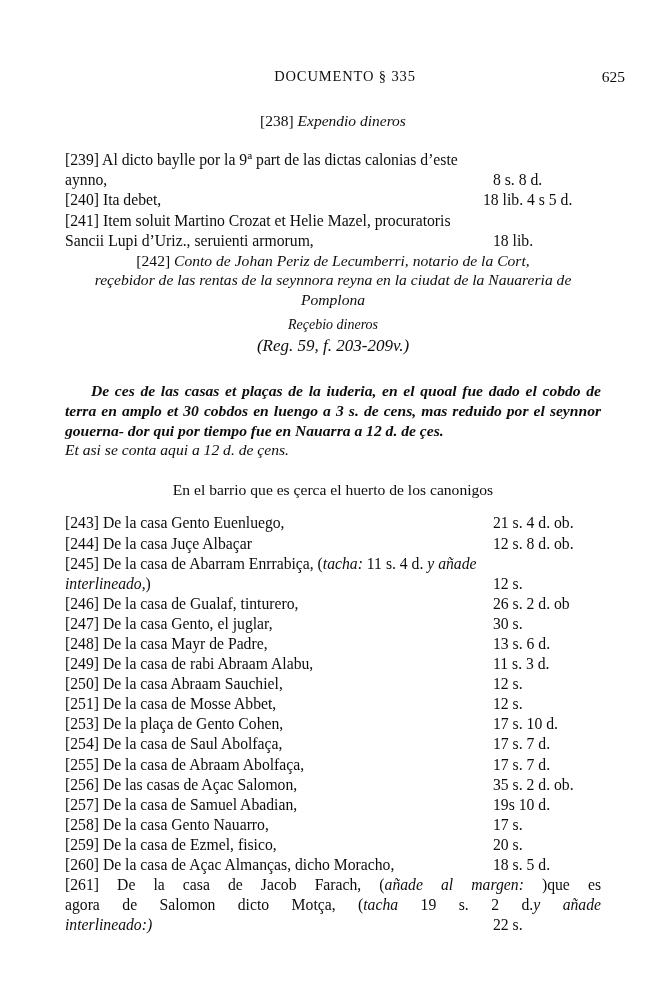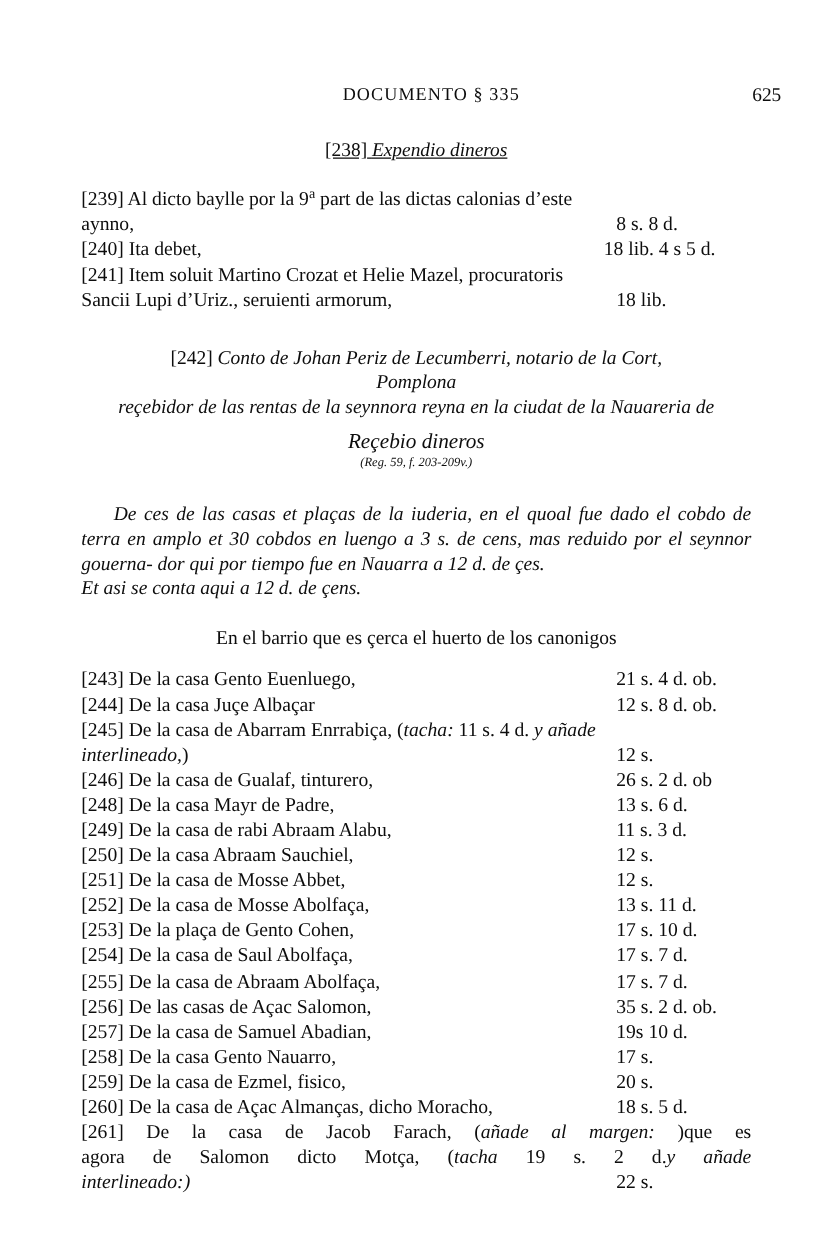--- a/index.html
+++ b/index.html
@@ -49,21 +49,20 @@
     left: 62px;
     width: 536px;
   }
   .centered {
     text-align: center;
   }
   .ital { font-style: italic; }
   .sec-head {
     font-size: 15.5px;
     margin-bottom: 18px;
-    text-decoration: underline;
   }
   .sec-head .num { font-style: normal; }
   .entry-row {
     display: flex;
     font-size: 15.7px;
     line-height: 1.28;
     align-items: baseline;
   }
   .entry-text {
     flex: 1 1 auto;
@@ -71,48 +70,48 @@
   }
   .entry-amt {
     flex: 0 0 auto;
     width: 108px;
     text-align: left;
     white-space: nowrap;
   }
   .entry-amt.wide { width: 118px; }
   .sup { font-size: 0.72em; vertical-align: super; }
   .title-block {
-    margin-top: 26px;
     margin-bottom: 6px;
     text-align: center;
     font-style: italic;
     font-size: 15.6px;
     line-height: 1.26;
   }
   .title-block .bracketnum {
     font-style: normal;
   }
   .subtitle {
     text-align: center;
     font-style: italic;
+    font-size: 14px;
+    margin-top: 6px;
+  }
+  .ref {
+    text-align: center;
+    font-style: italic;
     font-size: 17px;
-    margin-top: 6px;
-  }
-  .ref {
-    text-align: center;
-    font-style: italic;
-    font-size: 10px;
     margin-top: 2px;
   }
   .para-ital {
     margin-top: 24px;
     font-style: italic;
     font-size: 15.6px;
     line-height: 1.3;
     text-align: justify;
+    font-weight: bold;
   }
   .para-ital .indent { display: inline-block; width: 26px; }
   .para-ital-center {
     font-style: italic;
     font-size: 15.6px;
     text-align: left;
     margin-top: 0;
   }
   .barrio {
     margin-top: 22px;
@@ -172,22 +171,22 @@
         <span class="entry-text">Sancii Lupi d’Uriz., seruienti armorum,</span>
         <span class="entry-amt">18 lib.</span>
       </div>
     </div>
 
     <div class="title-block">
       <div>
         <span class="bracketnum">[242]</span>
         <span>Conto de Johan Periz de Lecumberri, notario de la Cort,</span>
       </div>
+      <div>reçebidor de las rentas de la seynnora reyna en la ciudat de la Nauareria de</div>
       <div>Pomplona</div>
-      <div>reçebidor de las rentas de la seynnora reyna en la ciudat de la Nauareria de</div>
       <div class="subtitle">Reçebio dineros</div>
       <div class="ref">(Reg. 59, f. 203-209v.)</div>
     </div>
 
     <div class="para-ital">
       <span class="indent"></span><span>De ces de las casas et plaças de la iuderia, en el quoal fue dado el cobdo de terra</span>
       <span>en amplo et 30 cobdos en luengo a 3 s. de cens, mas reduido por el seynnor gouerna-</span>
       <span>dor qui por tiempo fue en Nauarra a 12 d. de çes.</span>
     </div>
     <div class="para-ital-center">Et asi se conta aqui a 12 d. de çens.</div>
@@ -215,20 +214,24 @@
           <span class="entry-text"><span class="ital">interlineado,</span><span>)</span></span>
           <span class="entry-amt">12 s.</span>
         </div>
       </div>
 
       <div class="entry-row">
         <span class="entry-text"><span>[246]</span> <span>De la casa de Gualaf, tinturero,</span></span>
         <span class="entry-amt">26 s. 2 d. ob</span>
       </div>
 
+      <div class="entry-row">
+        <span class="entry-text"><span>[247]</span> <span>De la casa Gento, el juglar,</span></span>
+        <span class="entry-amt">30 s.</span>
+      </div>
 
       <div class="entry-row">
         <span class="entry-text"><span>[248]</span> <span>De la casa Mayr de Padre,</span></span>
         <span class="entry-amt">13 s. 6 d.</span>
       </div>
 
       <div class="entry-row">
         <span class="entry-text"><span>[249]</span> <span>De la casa de rabi Abraam Alabu,</span></span>
         <span class="entry-amt">11 s. 3 d.</span>
       </div>
@@ -236,24 +239,20 @@
       <div class="entry-row">
         <span class="entry-text"><span>[250]</span> <span>De la casa Abraam Sauchiel,</span></span>
         <span class="entry-amt">12 s.</span>
       </div>
 
       <div class="entry-row">
         <span class="entry-text"><span>[251]</span> <span>De la casa de Mosse Abbet,</span></span>
         <span class="entry-amt">12 s.</span>
       </div>
 
-      <div class="entry-row">
-        <span class="entry-text"><span>[252]</span> <span>De la casa de Mosse Abolfaça,</span></span>
-        <span class="entry-amt">13 s. 11 d.</span>
-      </div>
 
       <div class="entry-row">
         <span class="entry-text"><span>[253]</span> <span>De la plaça de Gento Cohen,</span></span>
         <span class="entry-amt">17 s. 10 d.</span>
       </div>
 
       <div class="entry-row">
         <span class="entry-text"><span>[254]</span> <span>De la casa de Saul Abolfaça,</span></span>
         <span class="entry-amt">17 s. 7 d.</span>
       </div>

